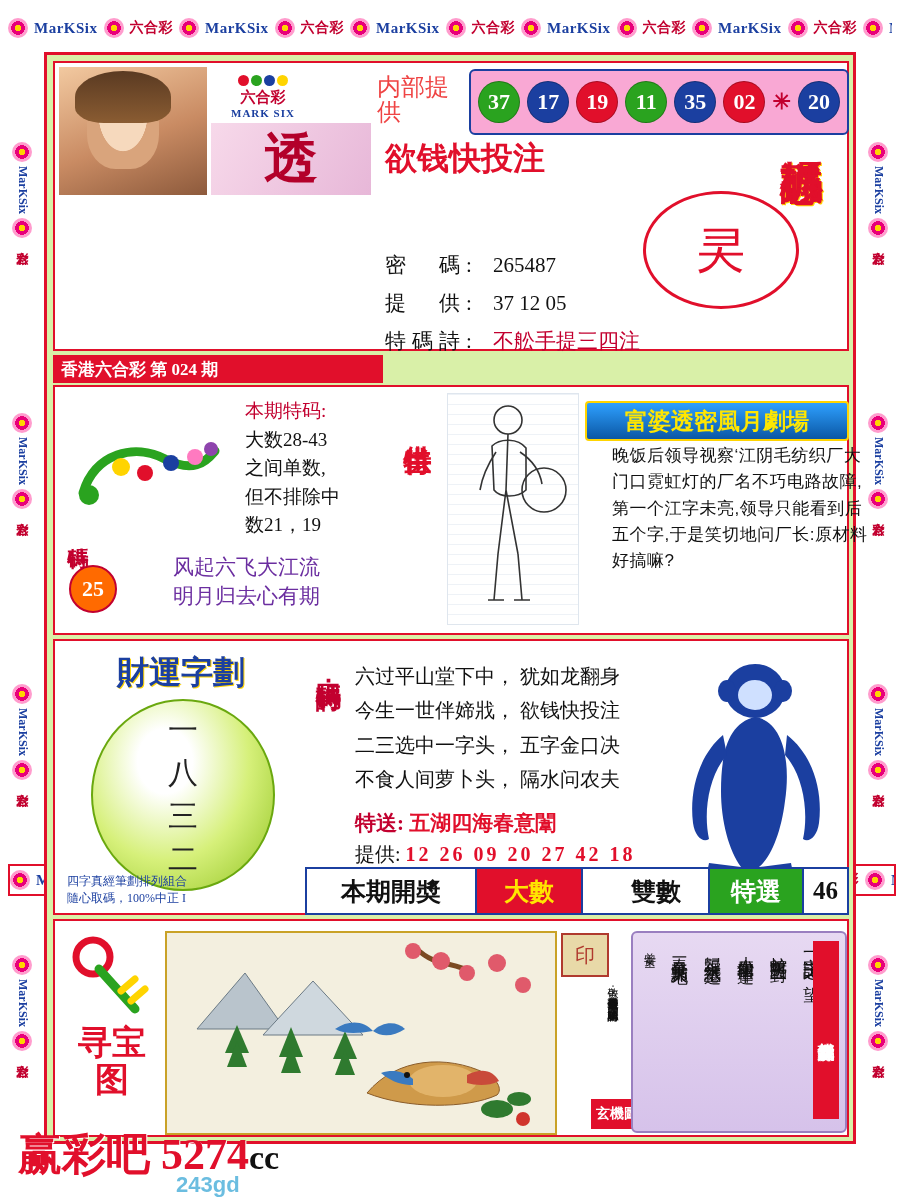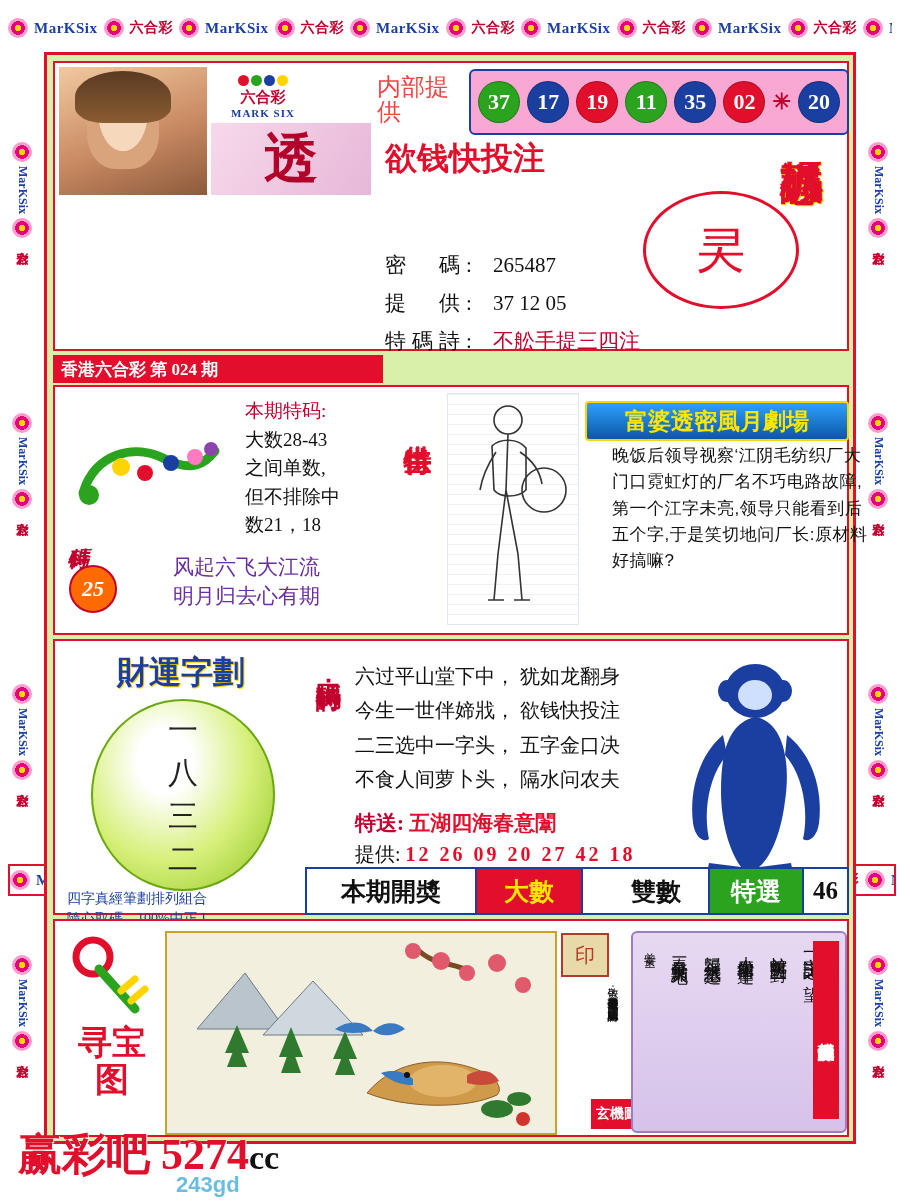--- a/index.html
+++ b/index.html
@@ -137,21 +137,20 @@
     color:#ffffff;font-size:17px;font-weight:bold;
     display:flex;align-items:center;padding-left:8px;
     font-family:"Liberation Serif",serif;
   }
 
   
   .sec-panel{left:6px;top:330px;width:796px;height:250px;background:#ffffff;border:2px solid #e10f2b;}
   .snake{
     position:absolute;left:6px;top:6px;width:178px;height:236px;
     background:#ffffff;
-    font-style:italic;
   }
   .snake-body{
     position:absolute;left:14px;top:40px;width:150px;height:86px;
   }
   .tema-label{
     position:absolute;left:6px;top:120px;width:34px;
     color:#c2002f;font-size:21px;font-weight:bold;line-height:1.05;
     font-family:"Liberation Serif",serif;
   }
   .tema-ball{
@@ -203,22 +202,22 @@
   }
   .oval{
     position:absolute;left:36px;top:58px;width:180px;height:188px;border-radius:50%;
     background:radial-gradient(ellipse at 40% 32%, #ffffff 0 18%, #d6f07a 55%, #8fc21f 100%);
     border:2px solid #6aa80f;
     display:flex;flex-direction:column;align-items:center;justify-content:center;
     gap:2px;
   }
   .oval span{font-size:30px;color:#222;font-family:"Liberation Serif",serif;}
   .cai-foot{
-    position:absolute;left:12px;top:248px;width:232px;
-    color:#1b3fa0;font-size:14px;line-height:1.4;font-family:"Liberation Serif",serif;
+    position:absolute;left:12px;top:232px;width:232px;
+    color:#1b3fa0;font-size:12px;line-height:1.4;font-family:"Liberation Serif",serif;
   }
   .tema-shi{
     position:absolute;left:252px;top:24px;width:42px;
     color:#c2002f;font-size:25px;font-weight:bold;line-height:1.2;
     font-family:"Liberation Serif",serif;text-align:center;
   }
   .verses{
     position:absolute;left:300px;top:18px;width:380px;
     color:#111;font-size:20px;line-height:1.72;font-family:"Liberation Serif",serif;
   }
@@ -514,21 +513,21 @@
         <div class="tema-ball">
           <span>25</span>
         </div>
       </div>
 
       <div class="sec-text" id="secText">
           <div class="red">本期特码:</div>
           <div>大数28-43</div>
           <div>之间单数,</div>
           <div>但不排除中</div>
-          <div>数21，18</div>
+          <div>数21，19</div>
         </div>
 
       <div class="poem">
         <div>风起六飞大江流</div>
         <div>明月归去心有期</div>
       </div>
 
       <div class="shengxiao">
         <span style="writing-mode:vertical-rl">生肖特供</span>
       </div>

